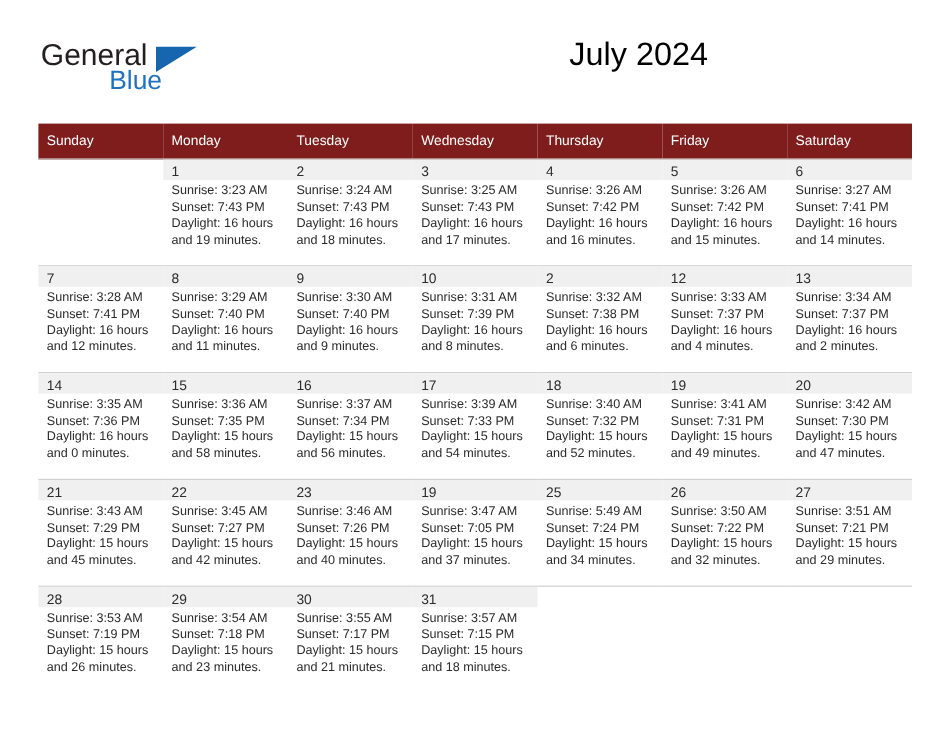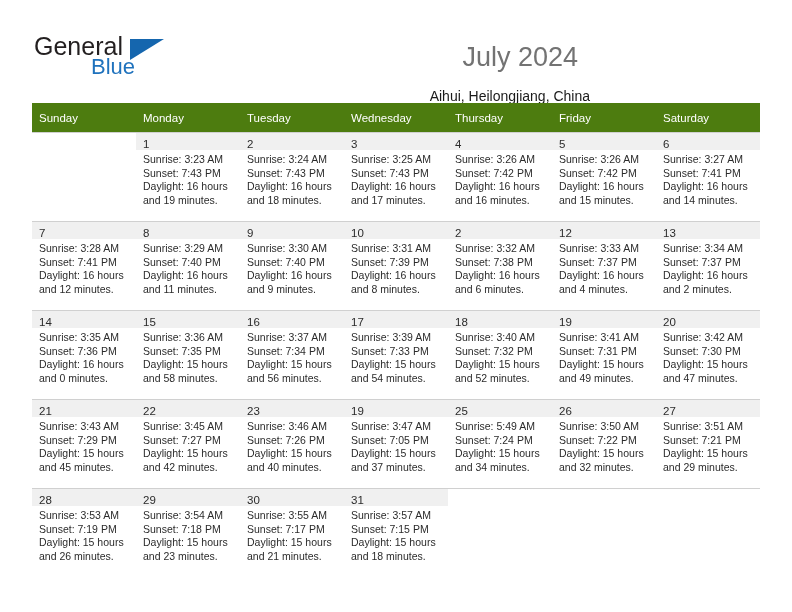--- a/index.html
+++ b/index.html
@@ -64,44 +64,44 @@
   }
   .title-block {
     position: absolute;
     right: 0;
     top: 0;
     text-align: right;
   }
   .cal-title {
     font-size: 27px;
     line-height: 34px;
-    color: #737373;
+    color: #000000;
     font-weight: normal;
-    margin: 12px;
+    margin: 0;
     white-space: nowrap;
   }
   .cal-subtitle {
     font-size: 14px;
     line-height: 20px;
     color: #1a1a1a;
     margin: 4px 0 0 0;
     white-space: nowrap;
   }
 
   
   .calendar {
     position: absolute;
     left: 32px;
     top: 103px;
     width: 728px;
     border-collapse: collapse;
     table-layout: fixed;
   }
   .calendar th {
-    background: #4d7c0f;
+    background: #7f1d1d;
     color: #ffffff;
     font-size: 11.5px;
     font-weight: normal;
     text-align: left;
     padding: 5px 0 5px 7px;
     height: 19px;
     vertical-align: middle;
     border: none;
   }
   .calendar td {
@@ -153,21 +153,20 @@
   <div class="header">
 
     <div class="brand">
       <span class="brand-general">General</span>
       <span class="brand-triangle"></span>
       <span class="brand-blue">Blue</span>
     </div>
 
     <div class="title-block">
       <h1 class="cal-title">July 2024</h1>
-      <p class="cal-subtitle">Aihui, Heilongjiang, China</p>
     </div>
 
   </div>
 
   <table class="calendar">
     <thead>
       <tr>
         <th>Sunday</th>
         <th>Monday</th>
         <th>Tuesday</th>

